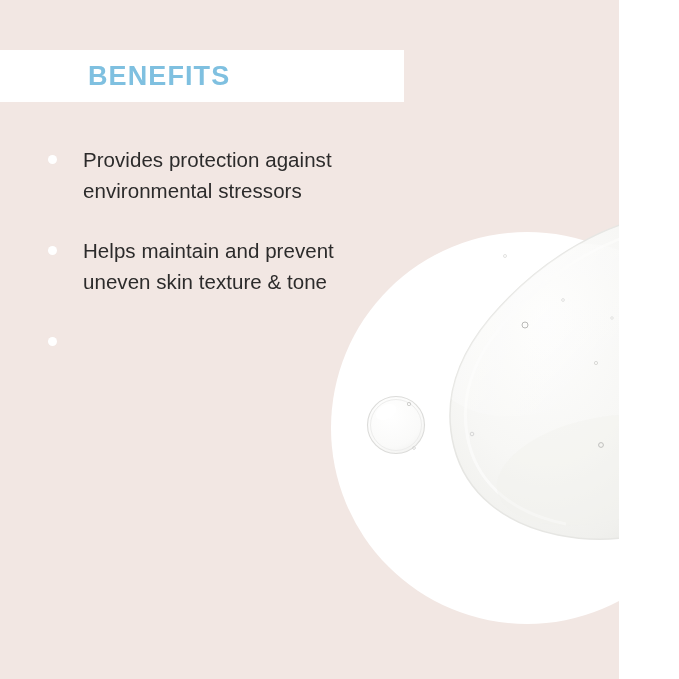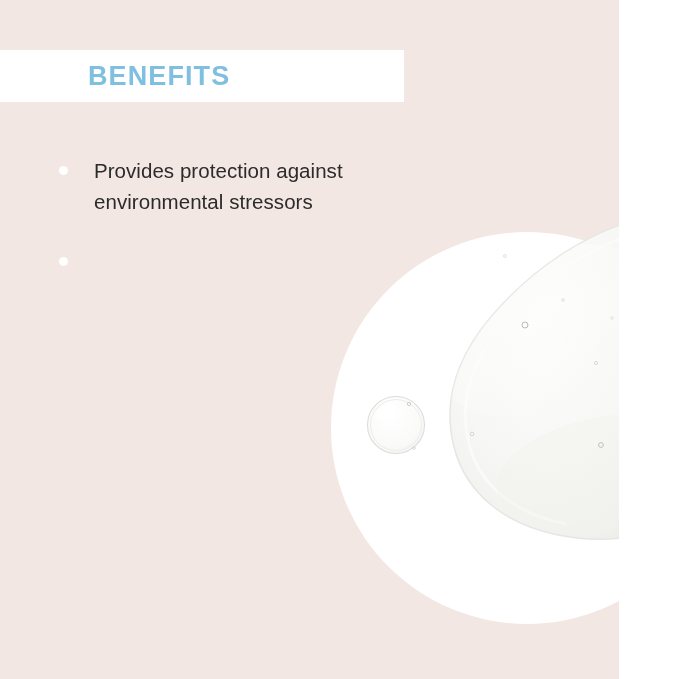--- a/index.html
+++ b/index.html
@@ -49,21 +49,21 @@
     line-height: 1;
     white-space: nowrap;
   }
 
   
   #benefits-list {
     position: absolute;
     left: 0;
     top: 145px;
     width: 360px;
-    margin: 11px;
+    margin: 0;
     padding: 0;
     list-style: none;
     z-index: 3;
   }
   .benefit-item {
     position: relative;
     padding-left: 83px;
     margin-bottom: 30px;
   }
   .benefit-item:last-child { margin-bottom: 0; }
@@ -176,16 +176,20 @@
     <h1 id="page-title">BENEFITS</h1>
   </div>
 
   <ul id="benefits-list">
     <li class="benefit-item">
       <span class="bullet-dot"></span>
       <span class="benefit-text">Provides protection against environmental stressors</span>
     </li>
     <li class="benefit-item">
       <span class="bullet-dot"></span>
+      <span class="benefit-text">Helps maintain and prevent uneven skin texture &amp; tone</span>
+    </li>
+    <li class="benefit-item">
+      <span class="bullet-dot"></span>
     </li>
   </ul>
 
 </div>
 
 </body></html>

